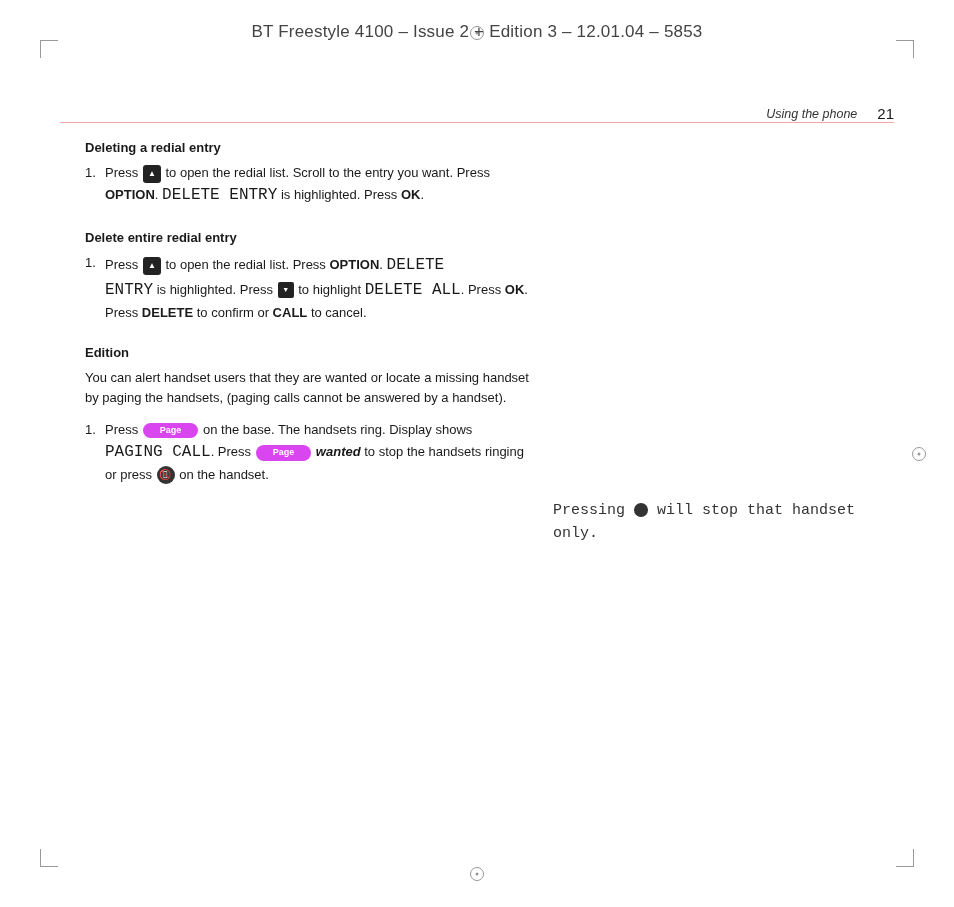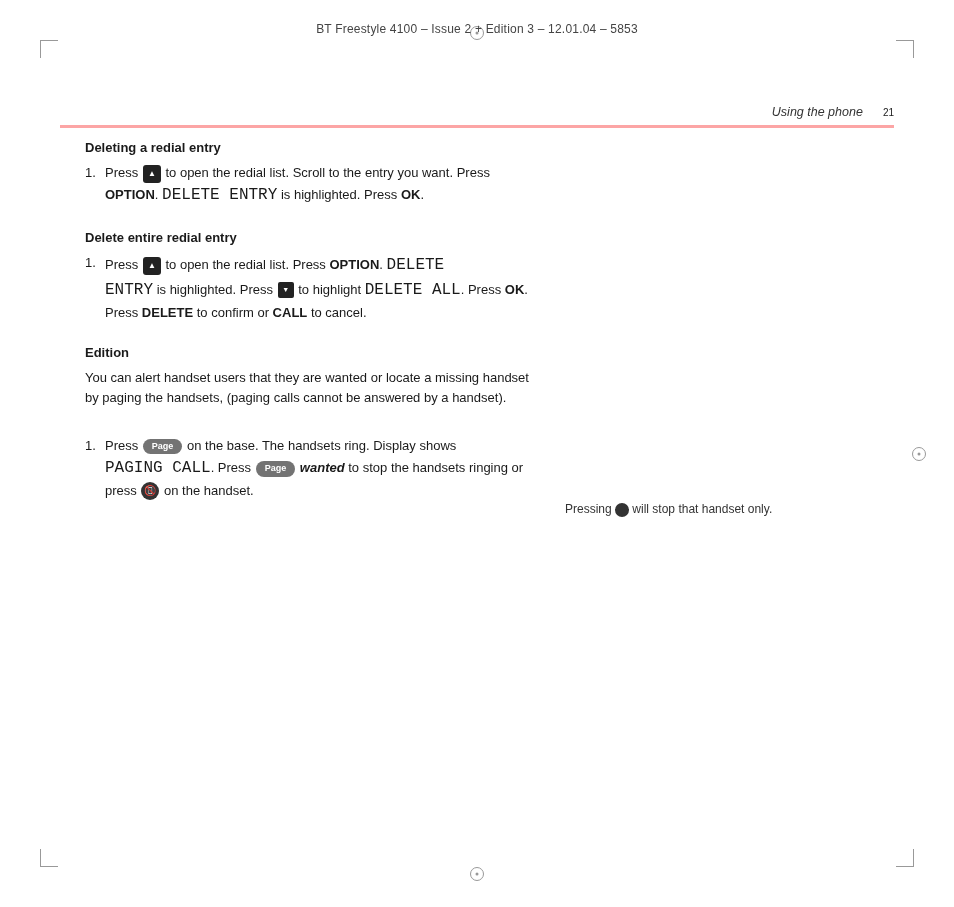--- a/index.html
+++ b/index.html
@@ -26,21 +26,21 @@
       position: relative;
     }
 
     
     .top-header {
       position: absolute;
       top: 22px;
       left: 0;
       right: 0;
       text-align: center;
-      font-size: 12px;
+      font-size: 17px;
       color: #444;
       letter-spacing: 0.2px;
     }
 
     
     .corner-mark {
       position: absolute;
       width: 18px;
       height: 18px;
     }
@@ -106,50 +106,49 @@
 
     
     .page-header {
       position: absolute;
       top: 105px;
       left: 60px;
       right: 60px;
       display: flex;
       justify-content: flex-end;
       align-items: center;
-      padding-bottom: 6px;
-      border-bottom: 3px solid #fca5a5;
+      border-bottom: 1px solid #fca5a5;
     }
 
     .page-header-text {
       font-size: 12.5px;
       color: #333;
       margin-right: 20px;
       font-style: italic;
     }
 
     .page-number {
-      font-size: 10px;
+      font-size: 15px;
       color: #1a1a1a;
       font-weight: normal;
     }
 
     
     .main-content {
       position: absolute;
       top: 140px;
       left: 85px;
       right: 85px;
       bottom: 80px;
     }
 
     
     .content-columns {
       display: flex;
-      gap: 30px;
+      gap: 18px;
     }
 
     .left-column {
       flex: 0 0 450px;
     }
 
     .right-column {
       flex: 1;
       padding-top: 360px;
     }
@@ -214,23 +213,23 @@
       top: 50%;
       left: 50%;
       transform: translate(-50%, -50%);
       color: white;
       font-size: 8px;
     }
 
     
     .icon-page {
       display: inline-block;
-      background: #737373;
+      background: #d946ef;
       border-radius: 10px;
-      padding: 1px 9px;
+      padding: 1px 17px;
       color: white;
       font-size: 9px;
       font-weight: bold;
       vertical-align: middle;
       margin: 0 1px;
     }
 
     
     .icon-phone-off {
       display: inline-block;
@@ -267,23 +266,24 @@
       position: absolute;
       top: 50%;
       left: 50%;
       transform: translate(-50%, -50%);
       color: white;
       font-size: 7px;
     }
 
     
     .side-note {
-      font-size: 12px;
+      font-size: 15px;
       color: #333;
       line-height: 1.5;
+      font-family: Liberation Mono, monospace;
     }
   </style>
 </head>
 <body>
 
 <div class="page-container">
 
   <div class="corner-mark top-left"></div>
   <div class="corner-mark top-right"></div>
   <div class="corner-mark bottom-left"></div>
@@ -328,21 +328,21 @@
               <span class="icon-redial"></span>
               to open the redial list. Press <span class="bold">OPTION</span>. <span class="mono">DELETE<br>ENTRY</span> is highlighted. Press
               <span class="icon-down"></span>
               to highlight <span class="mono">DELETE&nbsp;ALL</span>. Press <span class="bold">OK</span>. Press <span class="bold">DELETE</span> to confirm or <span class="bold">CALL</span> to cancel.
             </span>
           </div>
         </div>
 
         <div class="section-block">
           <div class="section-heading">Edition</div>
-          <p style="font-size:13px; line-height:1.55; margin-bottom:28px;">You can alert handset users that they are wanted or locate a missing handset by paging the handsets, (paging calls cannot be answered by a handset).</p>
+          <p style="font-size:13px; line-height:1.55; margin-bottom:12px;">You can alert handset users that they are wanted or locate a missing handset by paging the handsets, (paging calls cannot be answered by a handset).</p>
           <div class="numbered-item">
             <span class="item-number">1.</span>
             <span class="item-content">
               Press
               <span class="icon-page">Page</span>
               on the base. The handsets ring. Display shows <span class="mono">PAGING&nbsp;CALL</span>. Press
               <span class="icon-page">Page</span>
               <span class="bold"><em>wanted</em></span> to stop the handsets ringing or press
               <span class="icon-phone-off"></span>
               on the handset.

